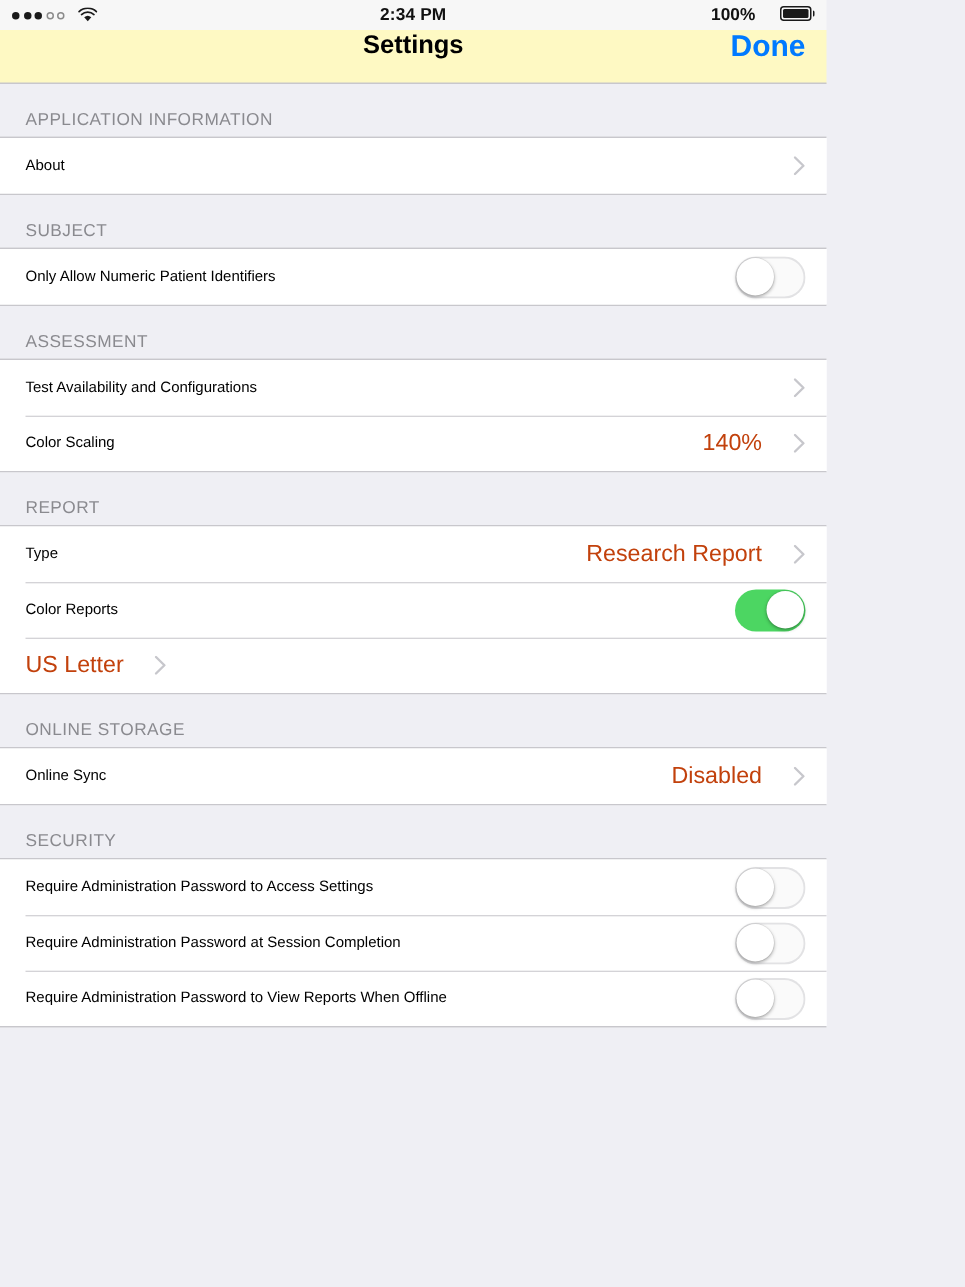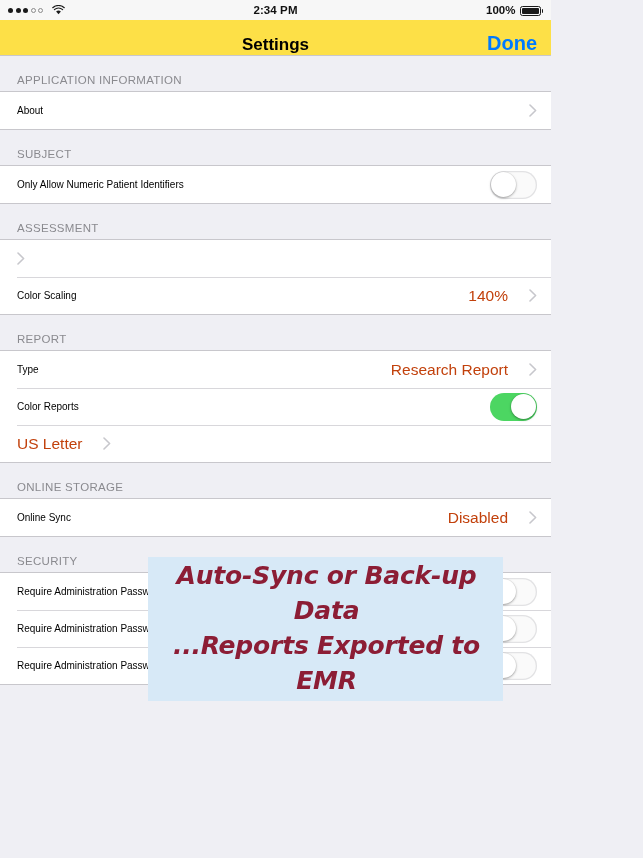--- a/index.html
+++ b/index.html
@@ -22,35 +22,35 @@
   .sb-left { display:flex; align-items:center; gap:9px; }
   .dots { display:flex; align-items:center; gap:2.5px; }
   .dot { width:5px; height:5px; border-radius:50%; background:#1a1a1a; }
   .dot.hollow { background:transparent; border:1px solid #8b8b8b; width:5px; height:5px; }
   .wifi { width:13px; height:10px; display:block; }
   .sb-center {
     position:absolute; left:0; right:0; text-align:center;
     font-size:11.5px; font-weight:bold; letter-spacing:.1px; color:#111;
   }
   .sb-right {
-    margin-left:auto; display:flex; align-items:flex-end; gap:4px;
+    margin-left:auto; display:flex; align-items:flex-start; gap:16px;
     font-size:11.5px; font-weight:bold; color:#111; position:relative; z-index:2;
   }
   .battery { display:flex; align-items:center; }
   .batt-body {
     width:21px; height:10px; border:1.2px solid #1a1a1a;
     border-radius:2.5px; padding:1px; display:flex;
   }
   .batt-fill { background:#1a1a1a; width:100%; border-radius:1px; }
   .batt-cap { width:1.5px; height:4px; background:#1a1a1a; border-radius:0 1px 1px 0; margin-left:1px; }
 
   
   .navbar {
-    height:36px; background:#fde047;
-    display:flex; align-items:flex-end; position:relative;
+    height:36px; background:#fef9c3;
+    display:flex; align-items:flex-start; position:relative;
     border-bottom:1px solid #C8C7CC;
   }
   .nav-title {
     position:absolute; left:0; right:0; text-align:center;
     font-size:17px; font-weight:bold; color:#000;
   }
   .nav-done {
     margin-left:auto; margin-right:14px;
     font-size:20px; font-weight:bold; color:#007AFF;
     position:relative; z-index:2;
@@ -162,20 +162,21 @@
         <div class="row">
           <div class="row-label">Only Allow Numeric Patient Identifiers</div>
           <div class="toggle">
             <span class="knob"></span>
           </div>
         </div>
       </div>
       <div class="sec-header">ASSESSMENT</div>
       <div class="group">
         <div class="row">
+          <div class="row-label">Test Availability and Configurations</div>
           <svg class="chevron" viewBox="0 0 8 13">
             <path d="M1 1 L6.6 6.5 L1 12" stroke="#C7C7CC" stroke-width="1.6" fill="none" stroke-linecap="round" stroke-linejoin="round"></path>
           </svg>
         </div>
         <div class="row">
           <div class="row-label">Color Scaling</div>
           <div class="row-value">140%</div>
           <svg class="chevron" viewBox="0 0 8 13">
             <path d="M1 1 L6.6 6.5 L1 12" stroke="#C7C7CC" stroke-width="1.6" fill="none" stroke-linecap="round" stroke-linejoin="round"></path>
           </svg>
@@ -229,18 +230,14 @@
         </div>
         <div class="row">
           <div class="row-label">Require Administration Password to View Reports When Offline</div>
           <div class="toggle">
             <span class="knob"></span>
           </div>
         </div>
       </div>
     </div>
 
-  <div class="annotation">
-    <span class="line1">Auto-Sync or Back-up Data</span>
-    <span class="line2">...Reports Exported to EMR</span>
-  </div>
 
 </div>
 
 </body></html>

